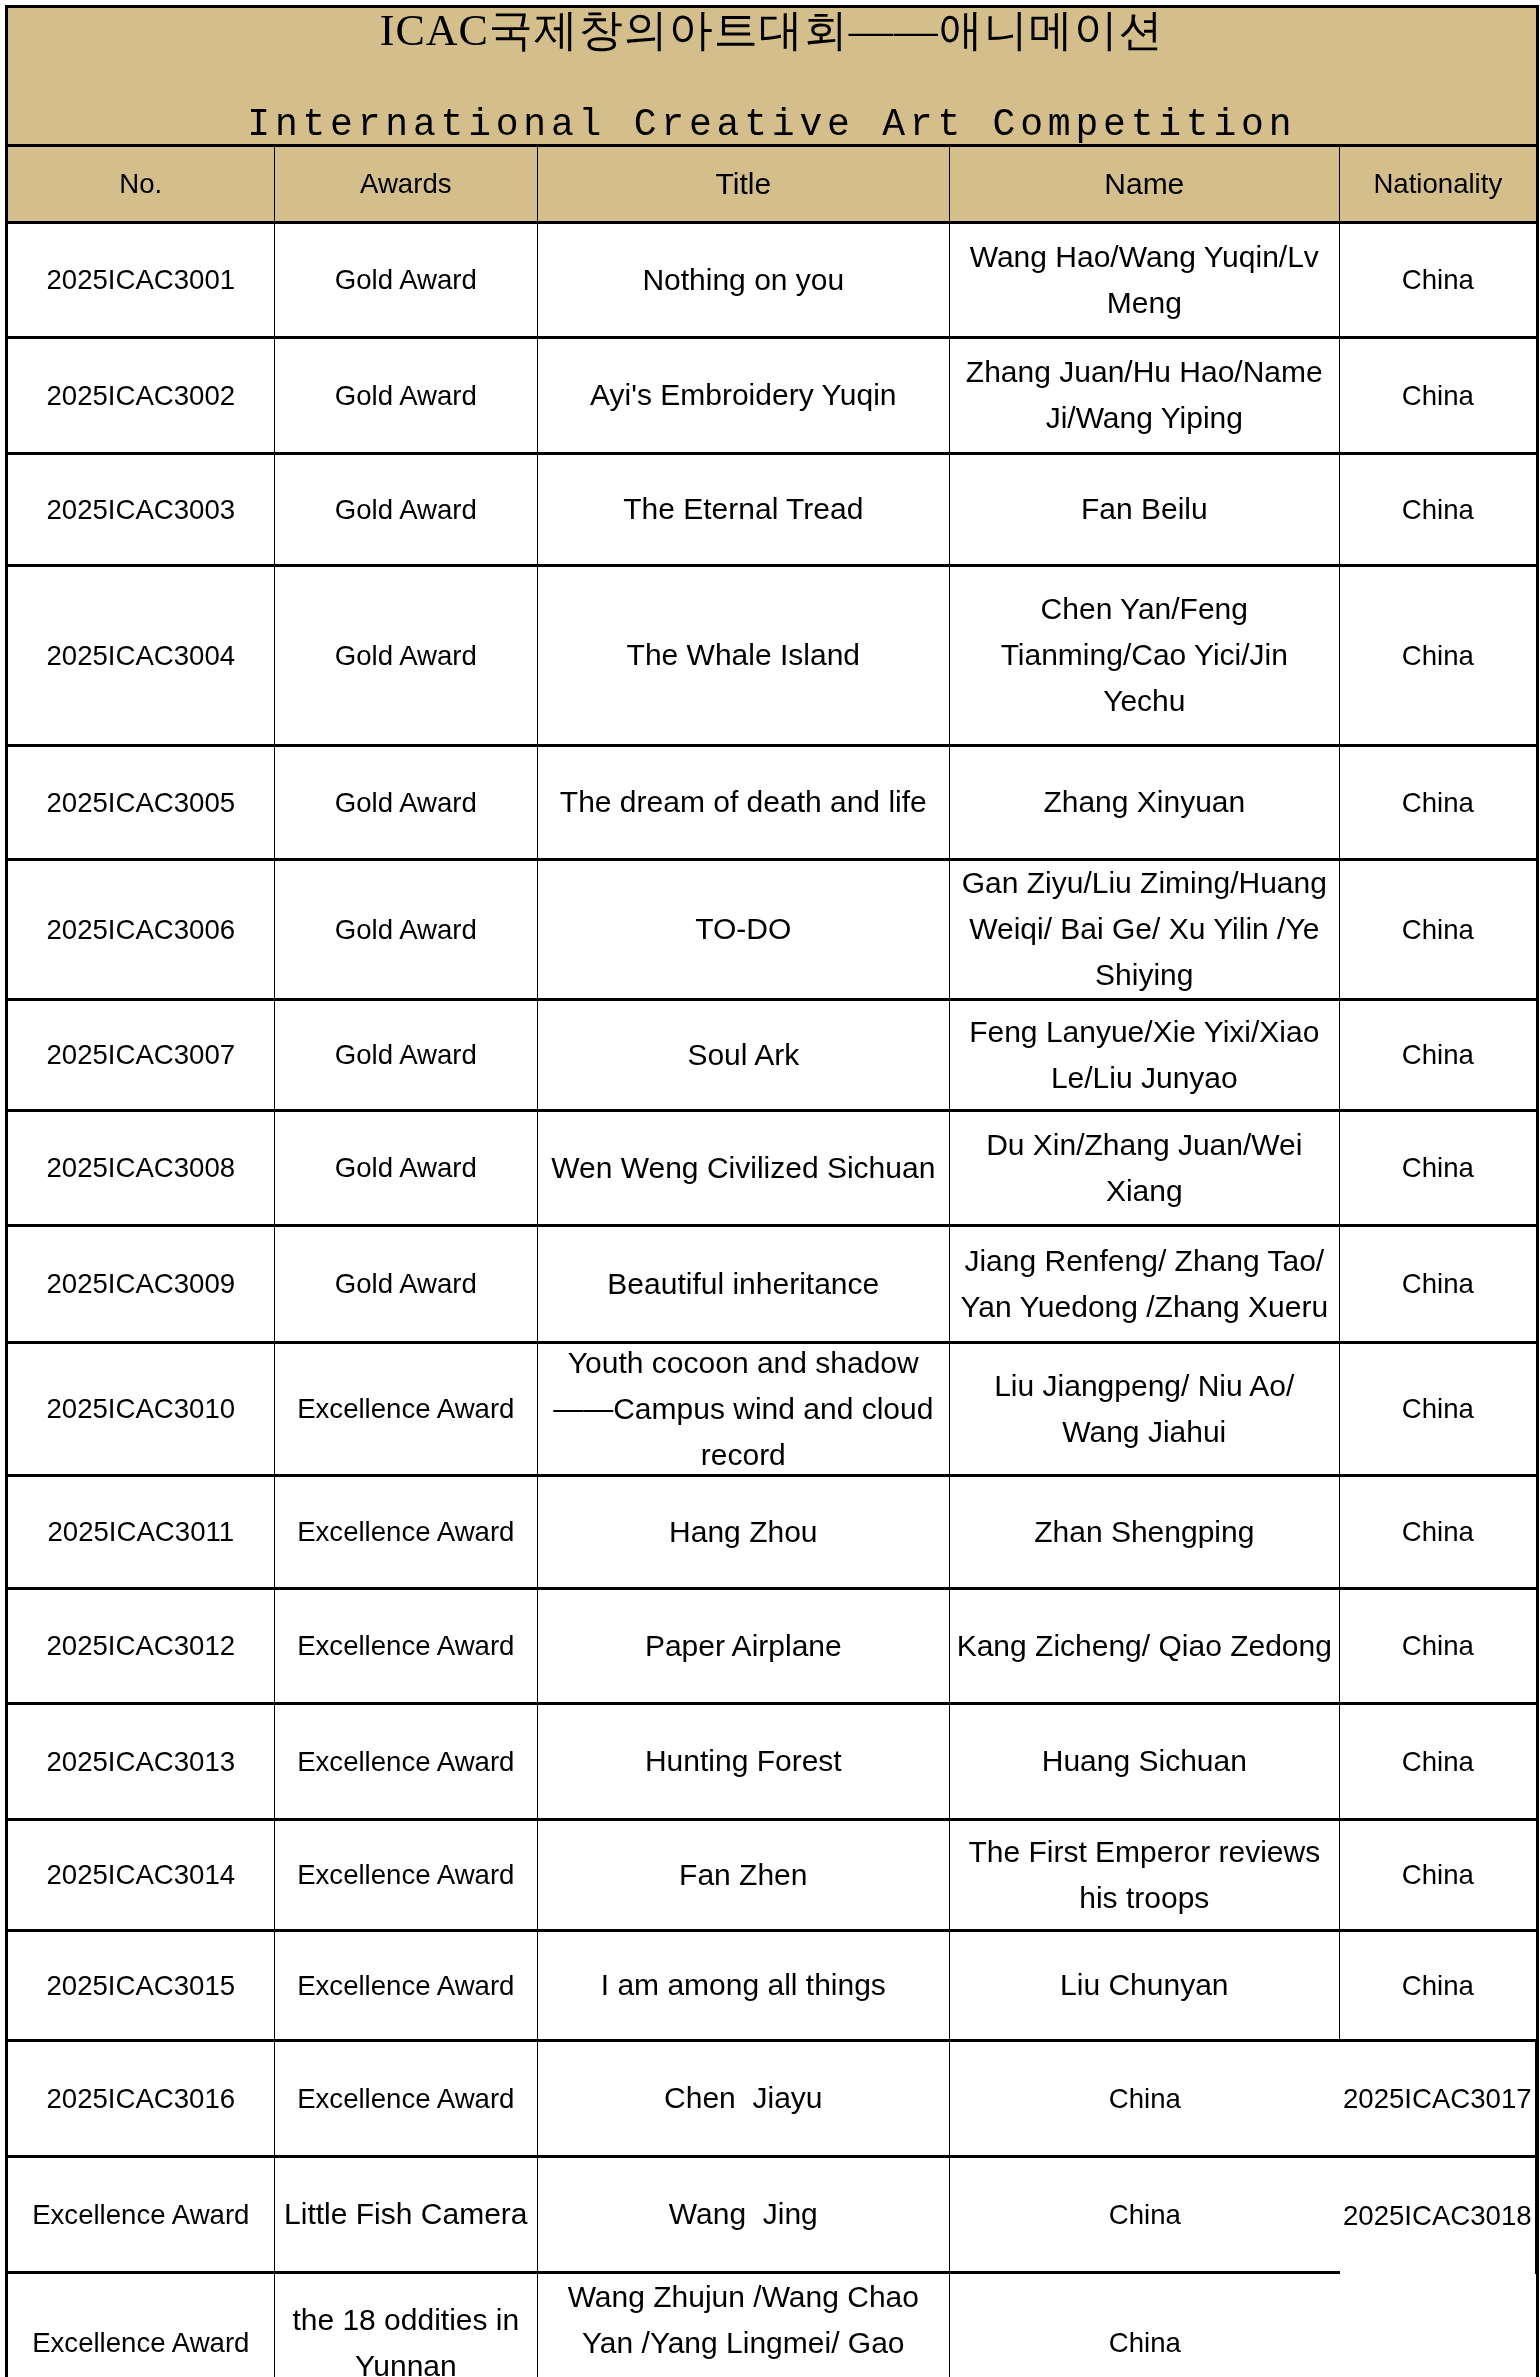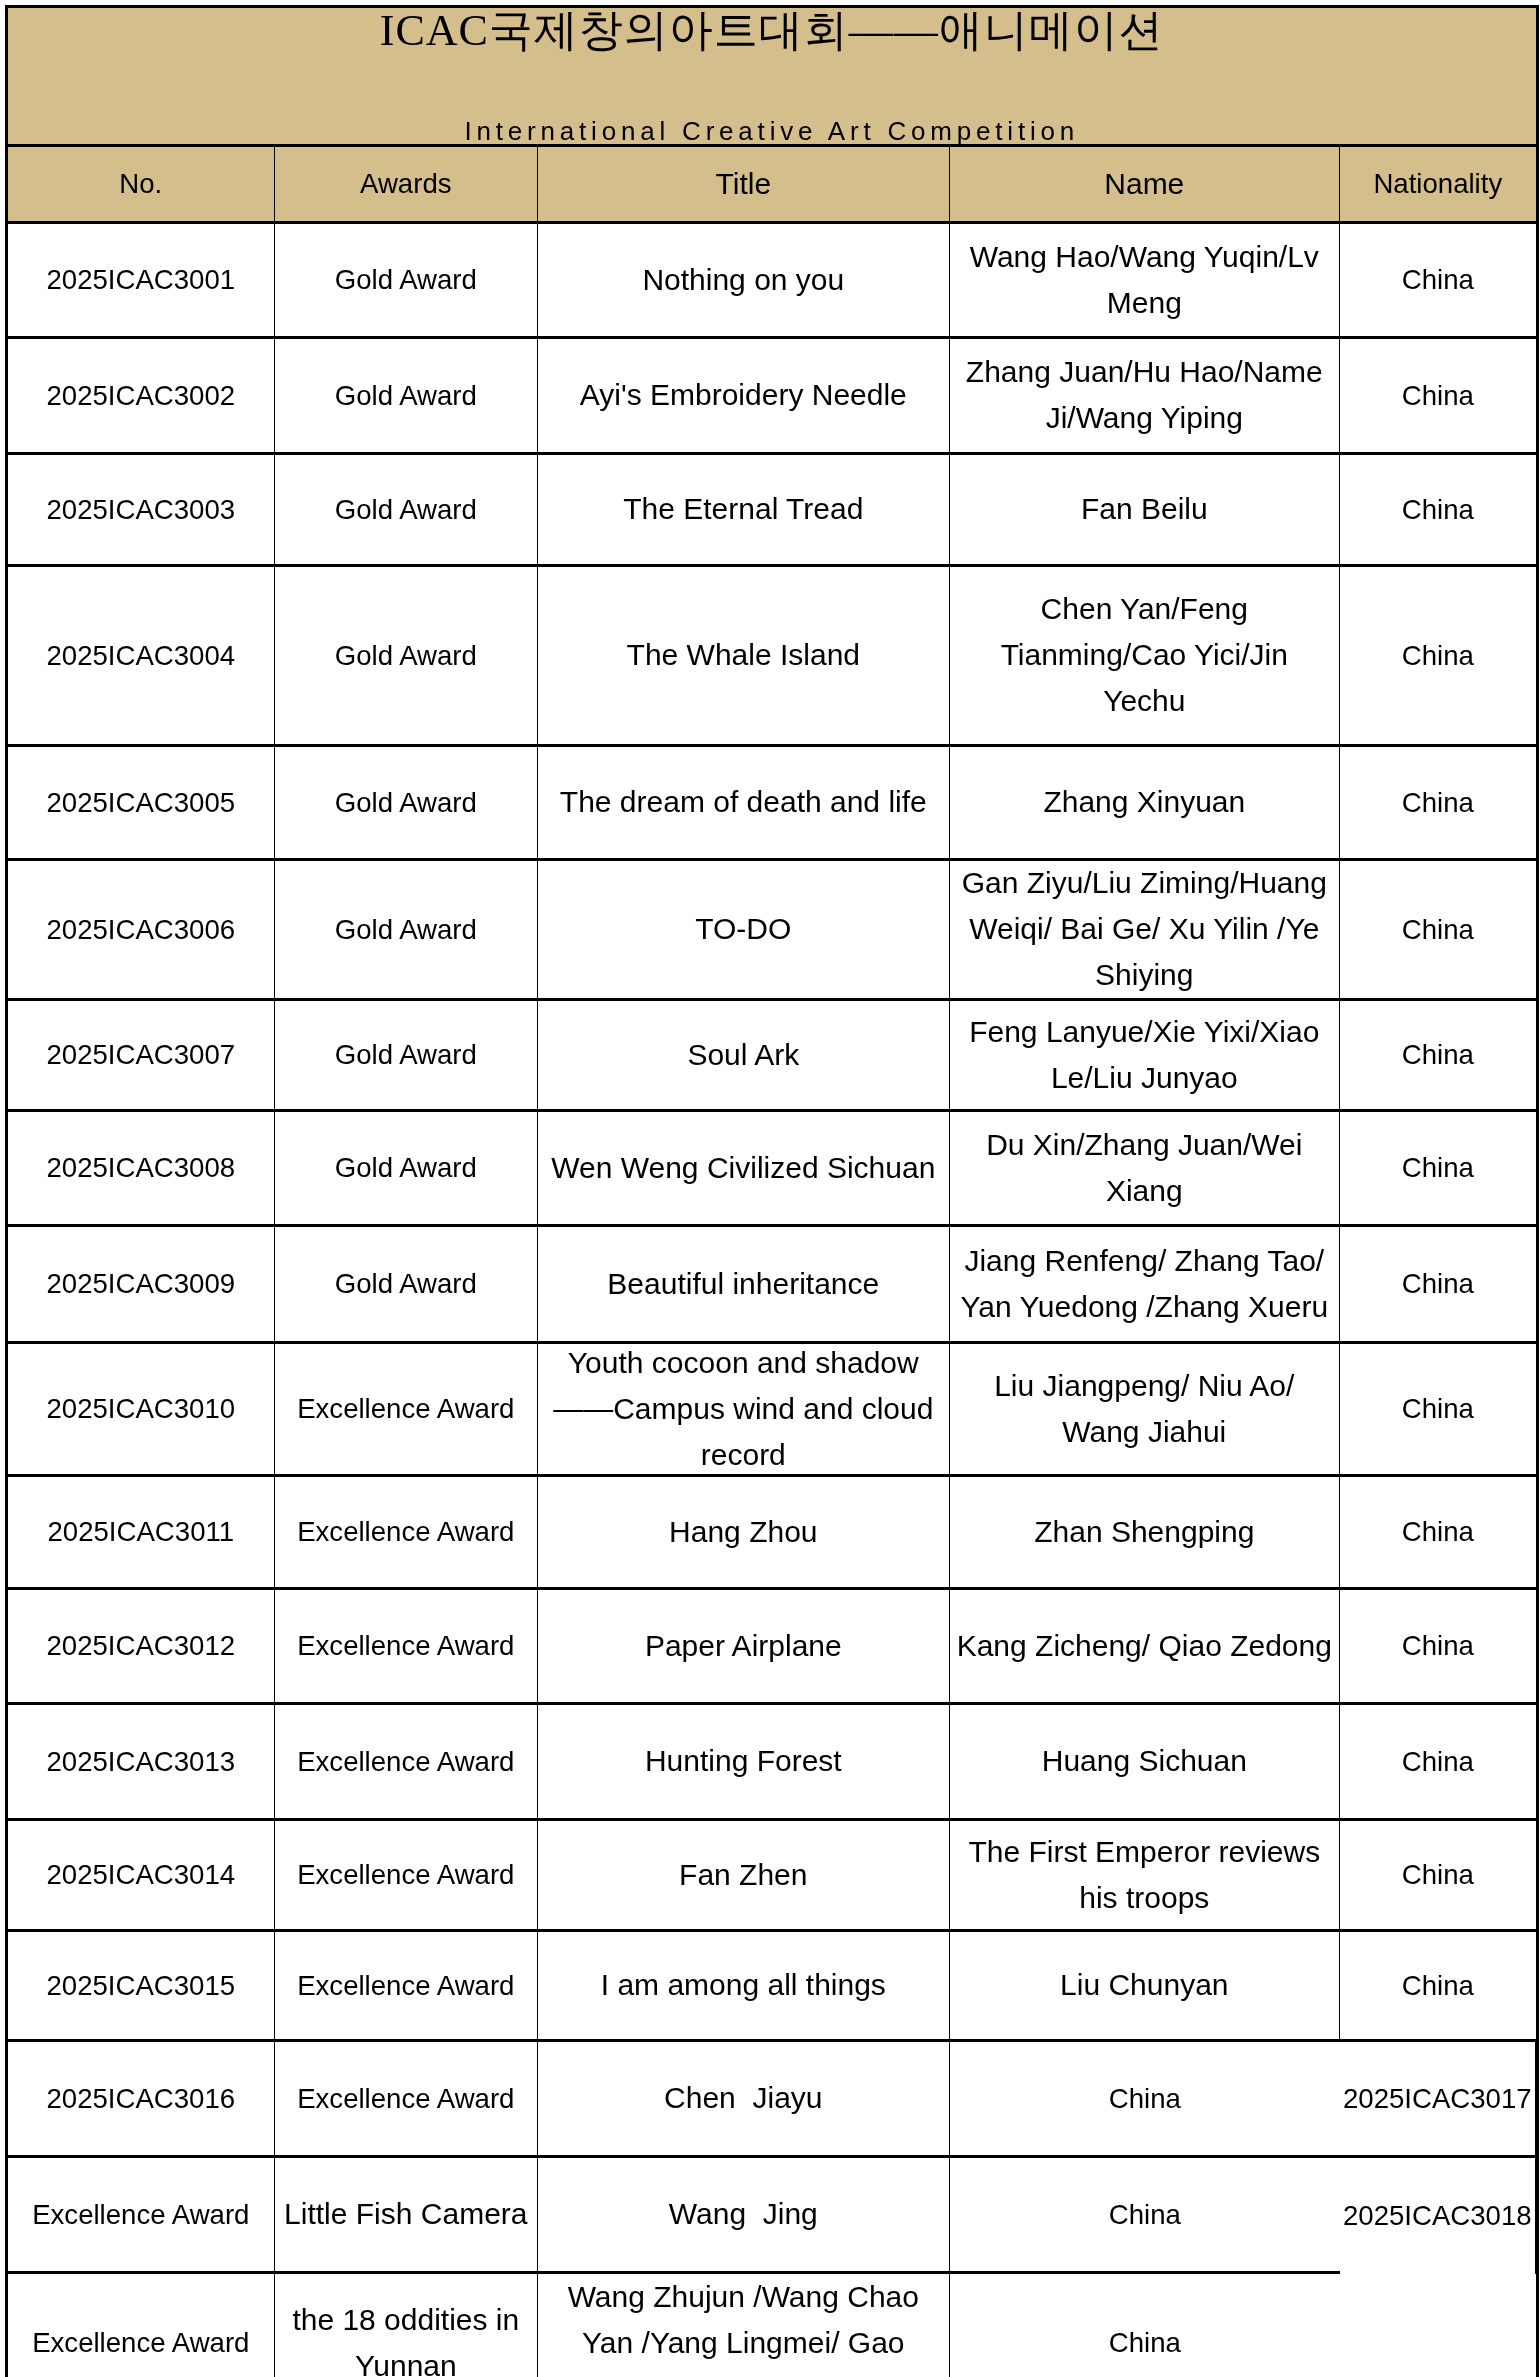--- a/index.html
+++ b/index.html
@@ -38,22 +38,22 @@
     box-sizing: border-box;
   }
   .banner-line-cjk {
     font-family: "Liberation Serif", "DejaVu Serif", serif;
     font-size: 44px;
     line-height: 1.05;
     letter-spacing: 1px;
     white-space: nowrap;
   }
   .banner-line-en {
-    font-family: Liberation Sans, sans-serif;
-    font-size: 26px;
+    font-family: Liberation Mono, monospace;
+    font-size: 38px;
     line-height: 1.0;
     letter-spacing: 4.8px;
     white-space: nowrap;
   }
   .cell {
     display: flex;
     align-items: center;
     justify-content: center;
     text-align: center;
     box-sizing: border-box;
@@ -93,21 +93,21 @@
       <div class="cell head col-title">Title</div>
       <div class="cell head col-name">Name</div>
       <div class="cell head col-nationality last-col">Nationality</div>
       <div class="cell col-no">2025ICAC3001</div>
       <div class="cell col-award">Gold Award</div>
       <div class="cell col-title">Nothing on you</div>
       <div class="cell col-name">Wang Hao/Wang Yuqin/Lv Meng</div>
       <div class="cell col-nationality last-col">China</div>
       <div class="cell col-no">2025ICAC3002</div>
       <div class="cell col-award">Gold Award</div>
-      <div class="cell col-title">Ayi's Embroidery Needle</div>
+      <div class="cell col-title">Ayi's Embroidery Yuqin</div>
       <div class="cell col-name">Zhang Juan/Hu Hao/Name Ji/Wang Yiping</div>
       <div class="cell col-nationality last-col">China</div>
       <div class="cell col-no">2025ICAC3003</div>
       <div class="cell col-award">Gold Award</div>
       <div class="cell col-title">The Eternal Tread</div>
       <div class="cell col-name">Fan Beilu</div>
       <div class="cell col-nationality last-col">China</div>
       <div class="cell col-no">2025ICAC3004</div>
       <div class="cell col-award">Gold Award</div>
       <div class="cell col-title">The Whale Island</div>

